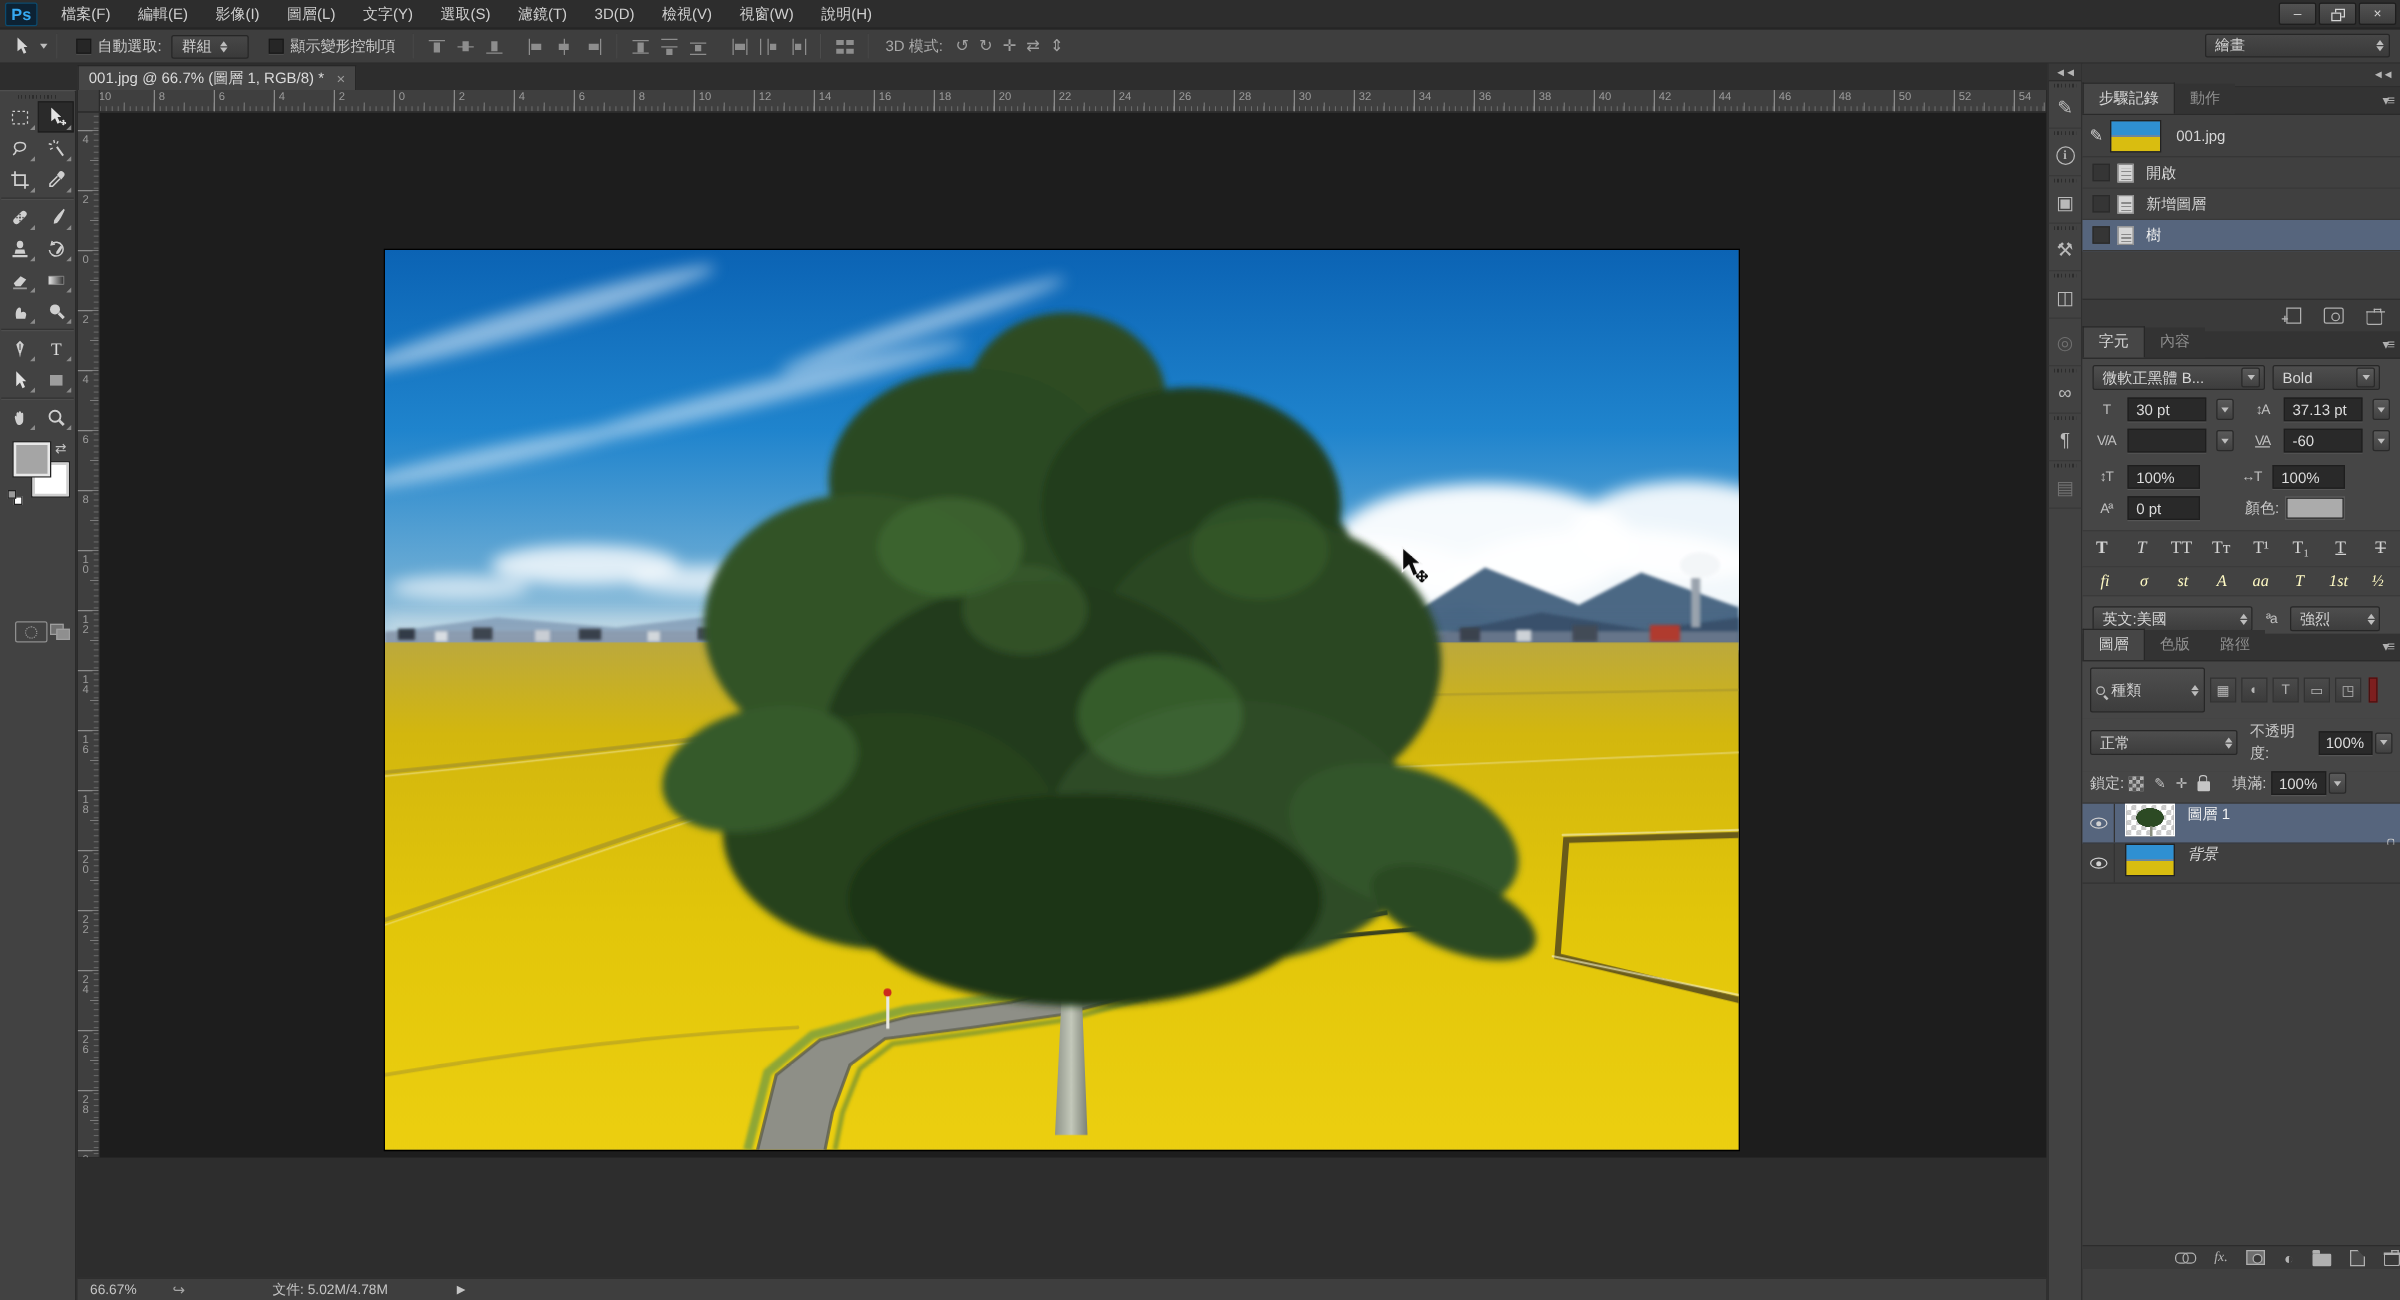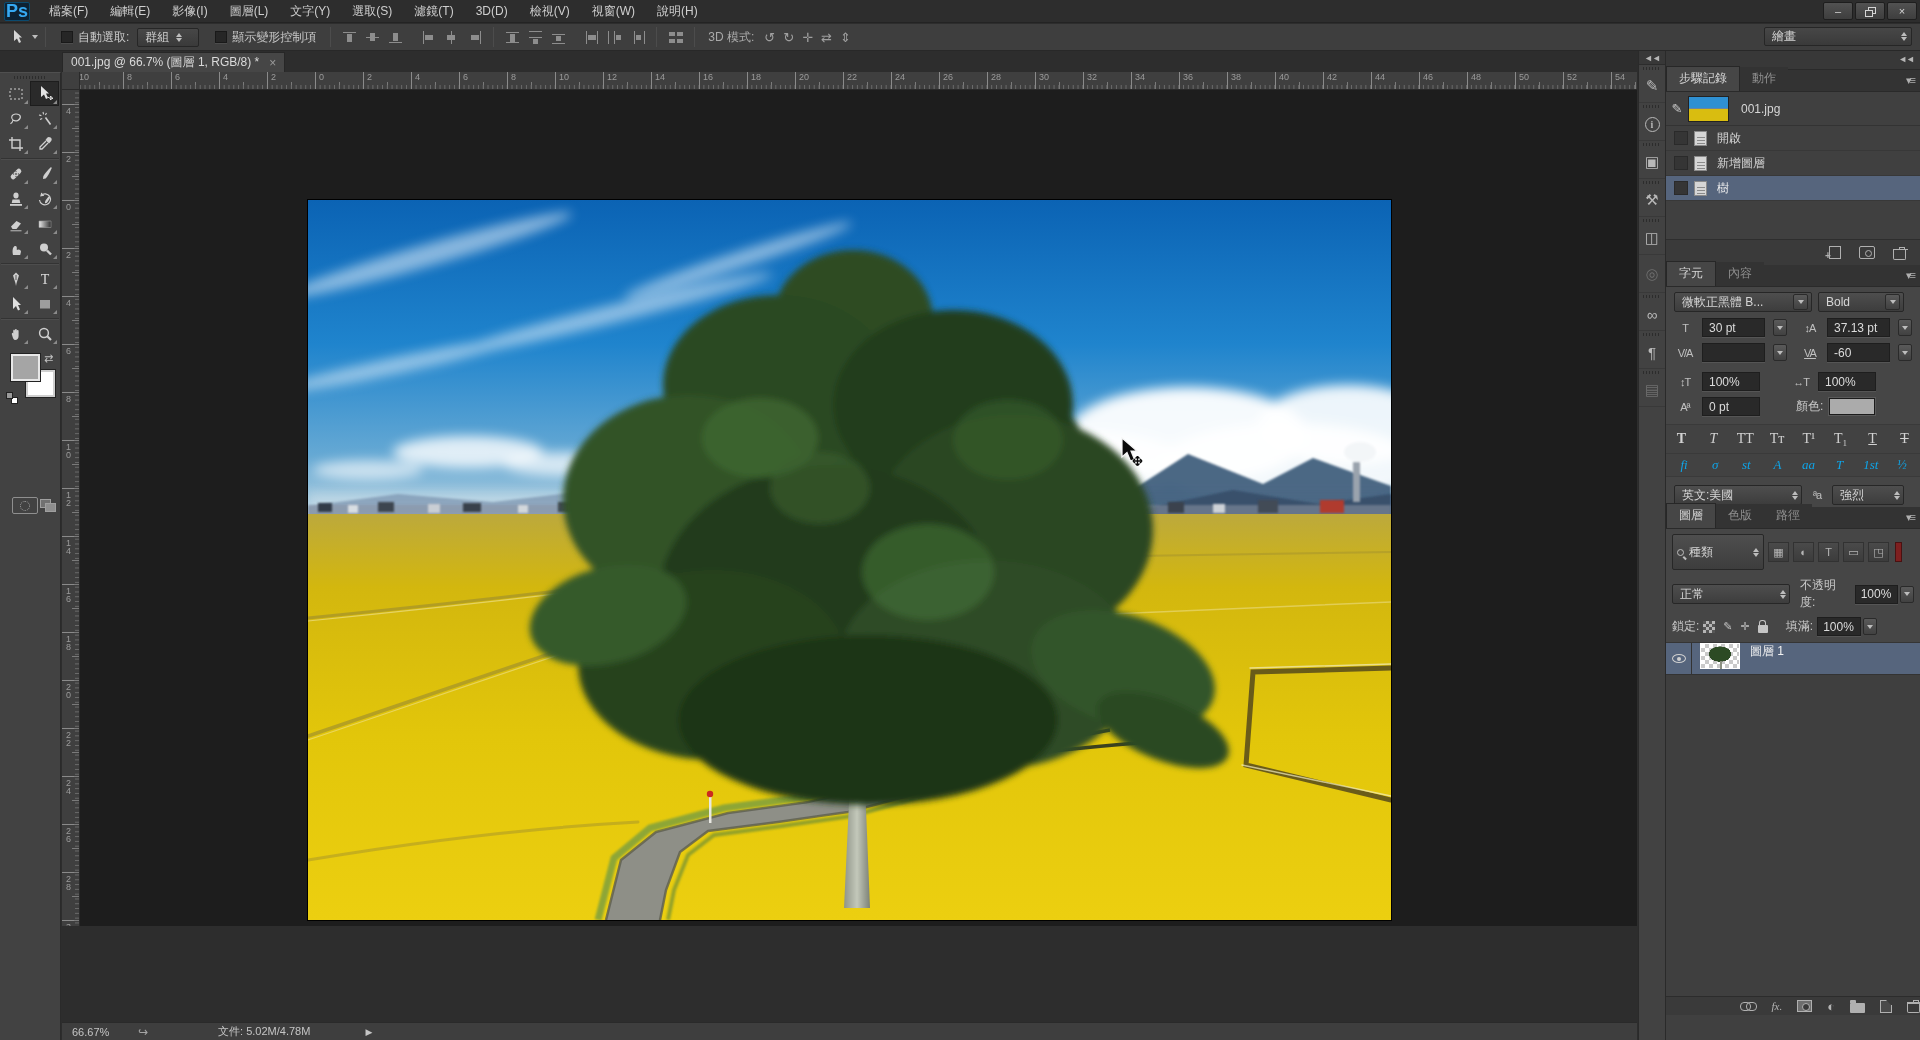--- a/index.html
+++ b/index.html
@@ -2,21 +2,21 @@
 <html><head>
 <meta charset="utf-8">
 <style>
   *{margin:0;padding:0;box-sizing:border-box;}
   html,body{width:1920px;height:1040px;overflow:hidden;background:#1d1d1d;
     font-family:"Liberation Sans","DejaVu Sans",sans-serif;-webkit-font-smoothing:antialiased;}
   #app{position:relative;width:1920px;height:1040px;background:#2d2d2d;color:#c8c8c8;font-size:12px;}
 
   
   #menubar{position:absolute;left:0;top:0;width:1920px;height:23px;background:#2d2d2d;border-bottom:1px solid #232323;display:flex;align-items:center;}
-  #pslogo{width:26px;height:19px;margin-left:4px;background:#0d2233;border:1px solid #0b4a6e;color:#36a9f2;font-weight:bold;font-size:18px;display:flex;align-items:center;justify-content:center;border-radius:2px;}
+  #pslogo{width:26px;height:19px;margin-left:4px;background:#0d2233;border:1px solid #0b4a6e;color:#36a9f2;font-weight:bold;font-size:13px;display:flex;align-items:center;justify-content:center;border-radius:2px;}
   .menu-item{padding:0 11px;height:23px;line-height:23px;color:#cfcfcf;cursor:default;}
   #win-controls{position:absolute;right:3px;top:2px;display:flex;gap:2px;}
   .winbtn{width:30px;height:18px;background:linear-gradient(#525252,#3e3e3e);border:1px solid #1e1e1e;border-radius:2px;color:#d5d5d5;font-size:11px;display:flex;align-items:center;justify-content:center;position:relative;}
   .btn-max i{position:absolute;width:8px;height:7px;border:1px solid #d5d5d5;background:transparent;}
   .btn-max i:first-child{left:12px;top:4px;}
   .btn-max i:last-child{left:9px;top:7px;background:#474747;}
 
   
   #optionsbar{position:absolute;left:0;top:24px;width:1920px;height:27px;background:#3e3e3e;border-bottom:1px solid #282828;display:flex;align-items:center;color:#bdbdbd;}
   .ob-sep{width:1px;height:20px;background:#2d2d2d;border-right:1px solid #4c4c4c;margin:0 7px;}
@@ -131,21 +131,21 @@
   .cp-dd{flex:0 0 auto;height:20px;background:linear-gradient(#4e4e4e,#3d3d3d);border:1px solid #272727;border-radius:2px;display:flex;align-items:center;justify-content:space-between;padding:0 3px 0 7px;color:#d6d6d6;}
   .cp-dd .dbtn{width:15px;height:16px;background:linear-gradient(#5a5a5a,#414141);border:1px solid #2a2a2a;border-radius:2px;display:flex;align-items:center;justify-content:center;margin-left:5px;}
   .cp-field{height:19px;background:#292929;border:1px solid #1e1e1e;box-shadow:0 1px 0 #555;color:#dcdcdc;display:flex;align-items:center;padding:0 6px;}
   .cp-ico{width:22px;color:#c0c0c0;font-size:11px;text-align:center;flex:0 0 22px;letter-spacing:-1px;}
   .styles-row{display:flex;justify-content:space-between;padding:2px 2px;border-top:1px solid #3a3a3a;border-bottom:1px solid #3a3a3a;margin:8px -8px 0 -8px;background:#424242;}
   .stbtn{width:27px;height:24px;display:flex;align-items:center;justify-content:center;color:#d2d2d2;font-family:"Liberation Serif","DejaVu Serif",serif;font-size:14px;}
   .stbtn:nth-child(2){font-style:italic;}
   .stbtn:nth-child(7){text-decoration:underline;}
   .stbtn:nth-child(8){text-decoration:line-through;}
   .ot-row{display:flex;justify-content:space-between;padding:3px 6px;margin:0 -8px;background:#424242;border-bottom:1px solid #3a3a3a;}
-  .otbtn{color:#0ea5e9;font-family:"Liberation Serif","DejaVu Serif",serif;font-style:italic;font-size:13px;width:24px;text-align:center;}
+  .otbtn{color:#fef9c3;font-family:"Liberation Serif","DejaVu Serif",serif;font-style:italic;font-size:13px;width:24px;text-align:center;}
   #char-color-swatch{width:46px;height:17px;background:#ababab;border:1px solid #1c1c1c;box-shadow:0 0 0 1px #5a5a5a;}
 
   
   #layers-filter{display:flex;align-items:center;padding:5px 6px;background:#464646;gap:4px;}
   .search-dd{width:92px;height:20px;background:linear-gradient(#4e4e4e,#3d3d3d);border:1px solid #272727;border-radius:2px;display:flex;align-items:center;padding:17px 4px;color:#d6d6d6;}
   .search-glass{width:7px;height:7px;border:1.5px solid #bdbdbd;border-radius:50%;position:relative;margin-right:5px;}
   .search-glass::after{content:"";position:absolute;left:6px;top:6px;width:4px;height:1.5px;background:#bdbdbd;transform:rotate(45deg);transform-origin:0 0;}
   .lf-ico{width:21px;height:20px;border:1px solid #323232;background:linear-gradient(#4a4a4a,#3c3c3c);display:flex;align-items:center;justify-content:center;color:#b5b5b5;font-size:11px;}
   .lf-toggle{width:7px;height:20px;background:#7e1f1f;border:1px solid #4a1111;margin-left:2px;}
   #layers-blend{display:flex;align-items:center;padding:2px 6px 6px 6px;background:#464646;color:#c9c9c9;}
@@ -920,20 +920,28 @@
       <div id="layers-list">
         <div class="layer-row selected">
           <span class="eye-cell">
               <span class="eye"></span>
             </span>
           <span class="layer-thumb thumb-checker">
               <span class="thumb-tree"></span>
             </span>
           <span class="layer-name">圖層 1</span>
         </div>
+        <div class="layer-row">
+          <span class="eye-cell">
+              <span class="eye"></span>
+            </span>
+          <span class="layer-thumb thumb-field"></span>
+          <span class="layer-name" style="font-style:italic">背景</span>
+          <span class="bg-lock"><span class="lock-glyph"></span></span>
+        </div>
       </div>
       <div id="layers-footer">
         <span class="link-ico"></span>
         <span class="fx-ico">fx.</span>
         <span class="mask-ico"></span>
         <span class="adj-ico">◐</span>
         <span class="folder-ico"></span>
         <span class="newlayer-ico"></span>
         <span class="hf-ico trash" style="position:relative"></span>
       </div>

